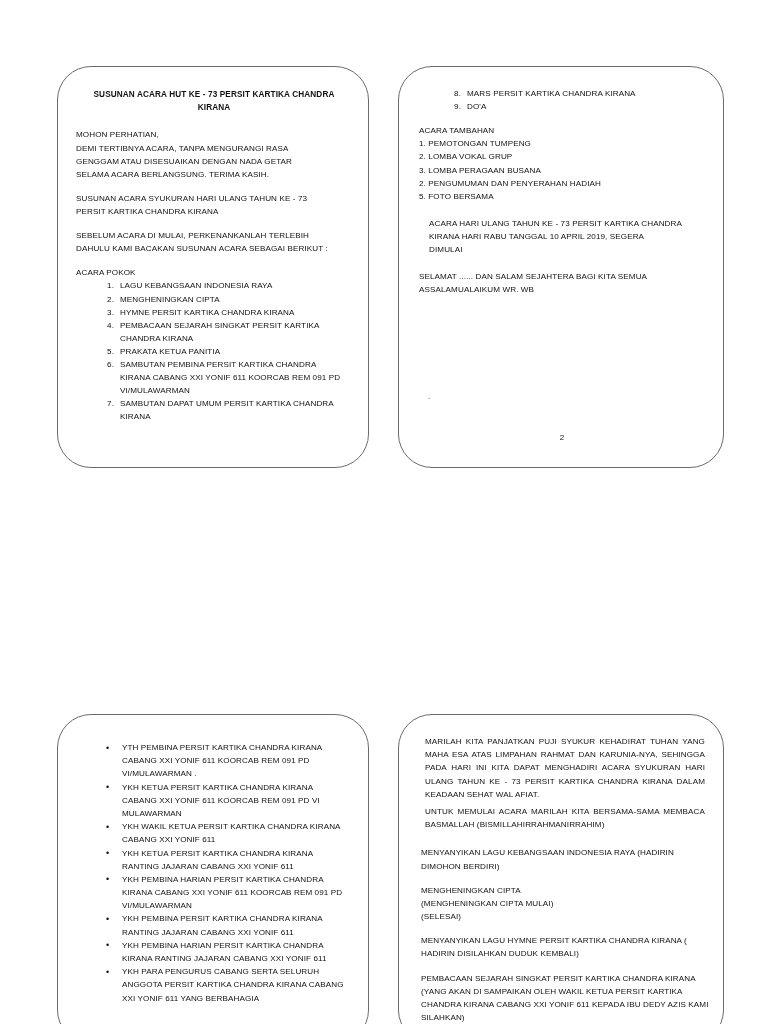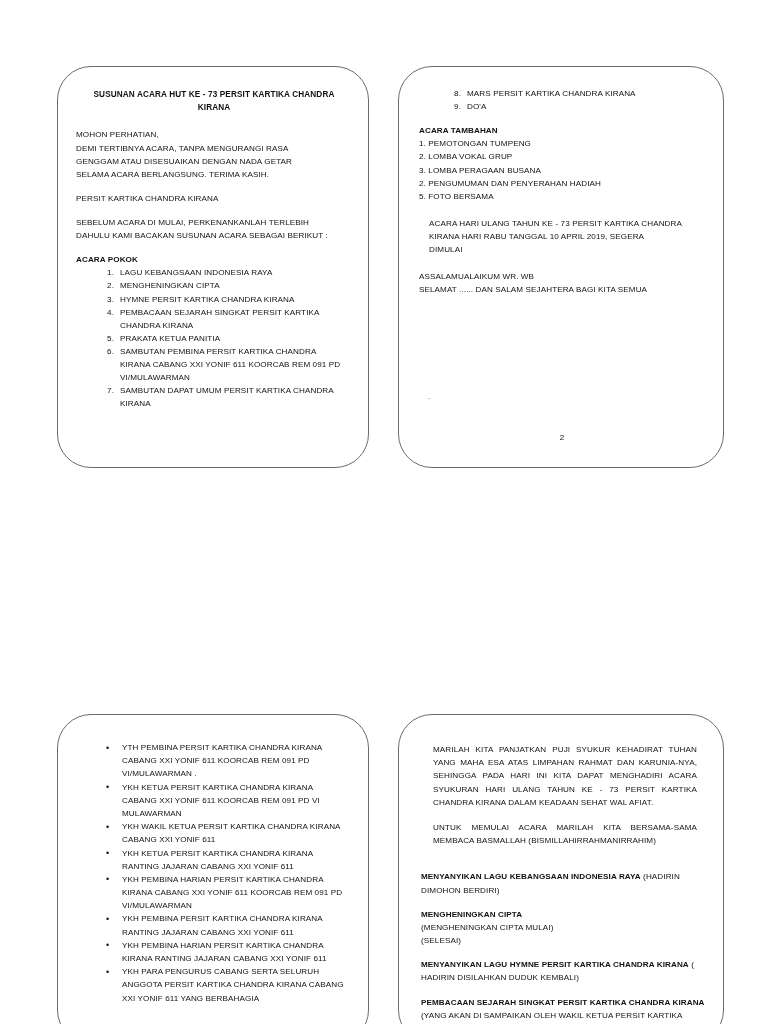--- a/index.html
+++ b/index.html
@@ -57,21 +57,21 @@
     margin: 0;
   }
 
   .para {
     font-size: 8.1px;
     line-height: 1.62;
     letter-spacing: 0.1px;
     margin: 0;
   }
 
-  .bold { font-weight: bold; }
+  .bold { font-weight: normal; }
   .gap-md { height: 11px; }
   .gap-lg { height: 14px; }
 
   
   ol.num-list {
     margin: 0;
     padding: 0;
     list-style: none;
     font-size: 8.1px;
     line-height: 1.62;
@@ -199,21 +199,21 @@
     left: 22px;
     top: 16px;
     width: 288px;
   }
   .para-justify {
     text-align: justify;
     text-align-last: left;
     font-size: 8.1px;
     line-height: 1.63;
     letter-spacing: 0.1px;
-    margin: 12px;
+    margin: 4px;
   }
 
   .block-head {
     font-size: 8.1px;
     line-height: 1.63;
     letter-spacing: 0.1px;
     margin: 0;
   }
 </style>
 </head>
@@ -231,20 +231,21 @@
 
         <div class="para">
           <div>MOHON PERHATIAN,</div>
           <div>DEMI TERTIBNYA ACARA, TANPA MENGURANGI RASA</div>
           <div>GENGGAM ATAU DISESUAIKAN DENGAN NADA GETAR</div>
           <div>SELAMA ACARA BERLANGSUNG. TERIMA KASIH.</div>
         </div>
         <div class="gap-md"></div>
 
         <div class="para">
+          <div>SUSUNAN ACARA SYUKURAN HARI ULANG TAHUN KE - 73</div>
           <div>PERSIT KARTIKA CHANDRA KIRANA</div>
         </div>
         <div class="gap-md"></div>
 
         <div class="para">
           <div>SEBELUM ACARA DI MULAI, PERKENANKANLAH TERLEBIH</div>
           <div>DAHULU KAMI BACAKAN SUSUNAN ACARA SEBAGAI BERIKUT :</div>
         </div>
         <div class="gap-md"></div>
 
@@ -319,22 +320,22 @@
 
         <div class="para p2-indent">
           <div>ACARA HARI ULANG TAHUN KE - 73 PERSIT KARTIKA CHANDRA</div>
           <div>KIRANA HARI RABU TANGGAL 10 APRIL 2019, SEGERA</div>
           <div>DIMULAI</div>
         </div>
 
         <div class="gap-lg"></div>
 
         <div class="para">
+          <div>SELAMAT ...... DAN SALAM SEJAHTERA BAGI KITA SEMUA</div>
           <div>ASSALAMUALAIKUM WR. WB</div>
-          <div>SELAMAT ...... DAN SALAM SEJAHTERA BAGI KITA SEMUA</div>
         </div>
       </div>
 
       <div class="stray-dot">.</div>
       <div class="page-num">2</div>
     </div>
   </div>
 
   <div class="panel panel-3">
     <div class="panel-inner">

